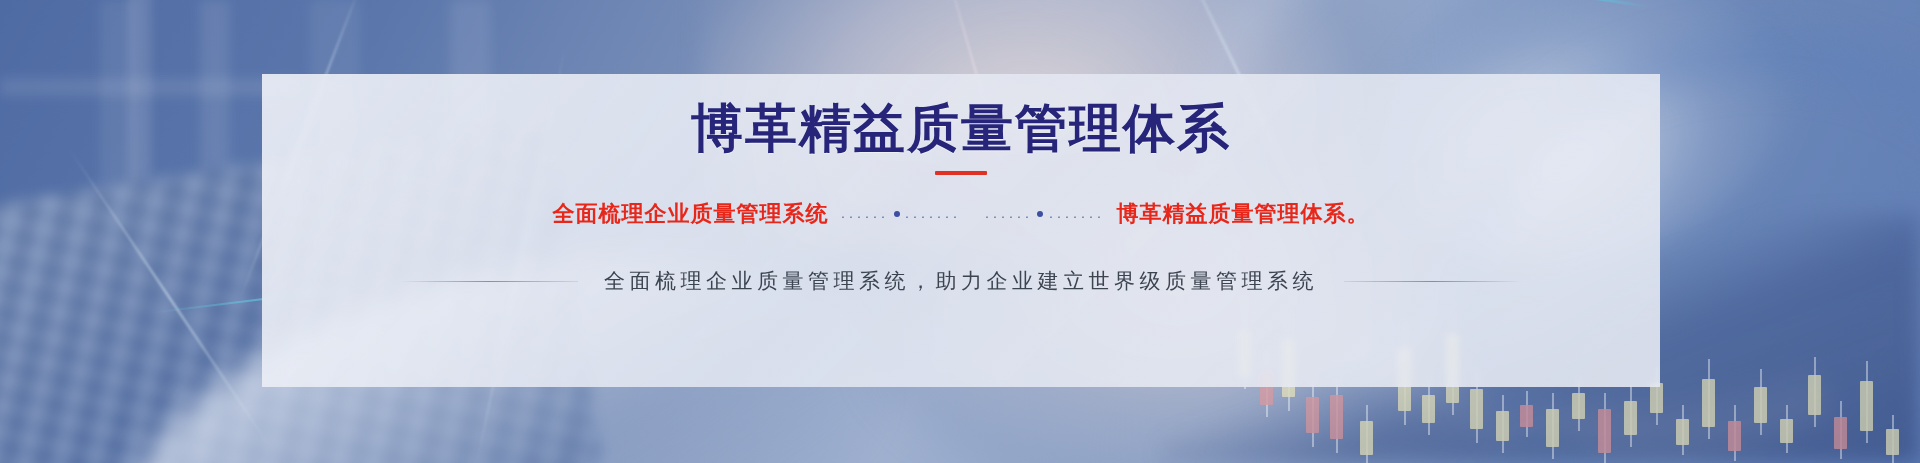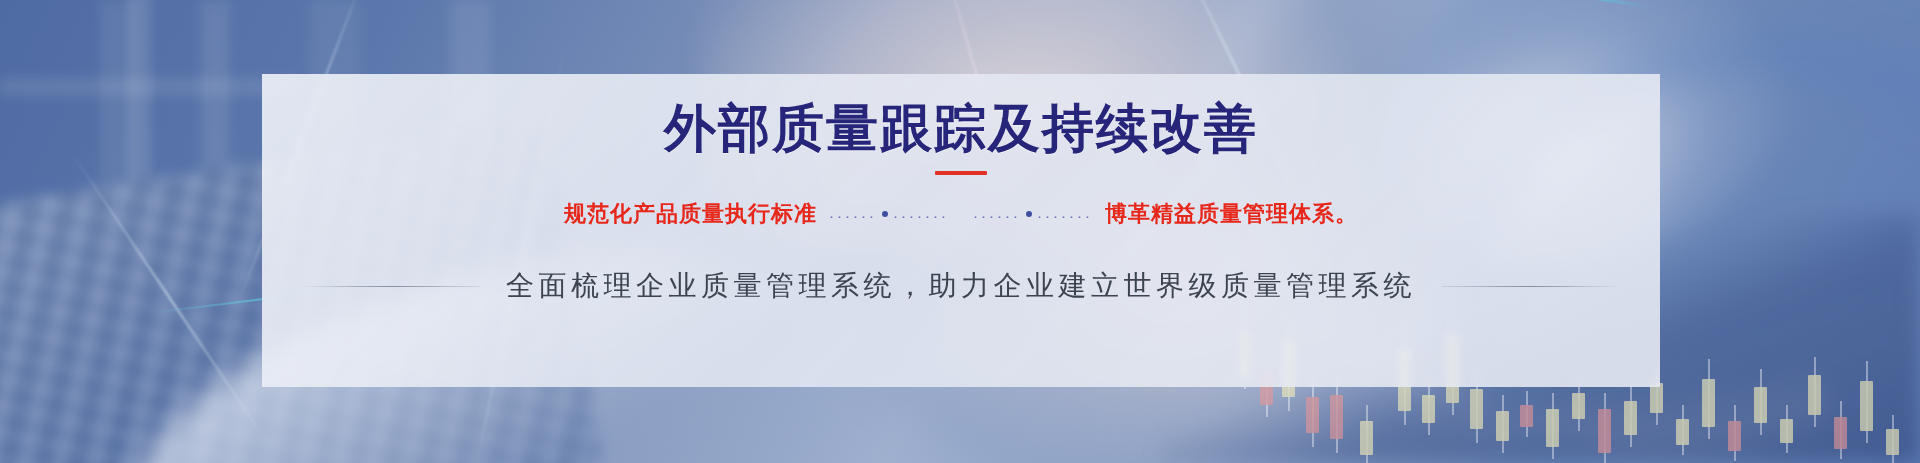--- a/index.html
+++ b/index.html
@@ -167,21 +167,21 @@
     white-space:nowrap;
   }
   .hr{
     width:178px;height:1px;
     background:linear-gradient(to right,rgba(110,120,140,0),rgba(105,115,135,.75),rgba(110,120,140,.15));
   }
   .hr.right{
     background:linear-gradient(to left,rgba(110,120,140,0),rgba(105,115,135,.75),rgba(110,120,140,.15));
   }
   .tagline{
-    font-size:28px;color:#3c4450;letter-spacing:4.5px;font-weight:400;
+    font-size:21px;color:#3c4450;letter-spacing:4.5px;font-weight:400;
   }
 </style>
 </head>
 <body>
 
 <div class="stage">
 
   <div class="bg-base"></div>
   <div class="bg-bars"></div>
   <div class="bg-cross"></div>
@@ -306,26 +306,26 @@
       </div>
       <div class="cand up" style="left: 666px; width: 13px; height: 210px;">
         <div class="wick" style="bottom: 0px; height: 48px;"></div>
         <div class="body" style="bottom: 8px; height: 26px;"></div>
       </div>
     </div>
 
   <div class="panel">
     <div class="panel-inner">
 
-      <div class="title">外部质量跟踪及持续改善</div>
+      <div class="title">博革精益质量管理体系</div>
 
       <div class="red-rule"></div>
 
       <div class="subline">
-        <span class="sub-text">规范化产品质量执行标准</span>
+        <span class="sub-text">全面梳理企业质量管理系统</span>
 
         <span class="dotsep">
           <span class="dots">······</span>
           <span class="bigdot"></span>
           <span class="dots">·······</span>
         </span>
 
 
         <span class="dotsep">
           <span class="dots">······</span>

